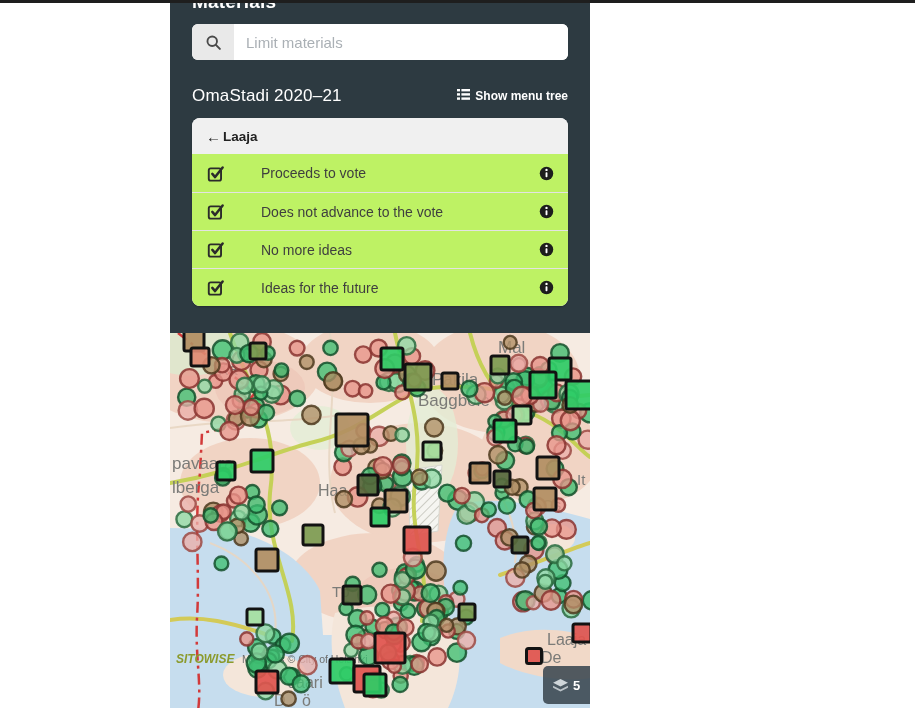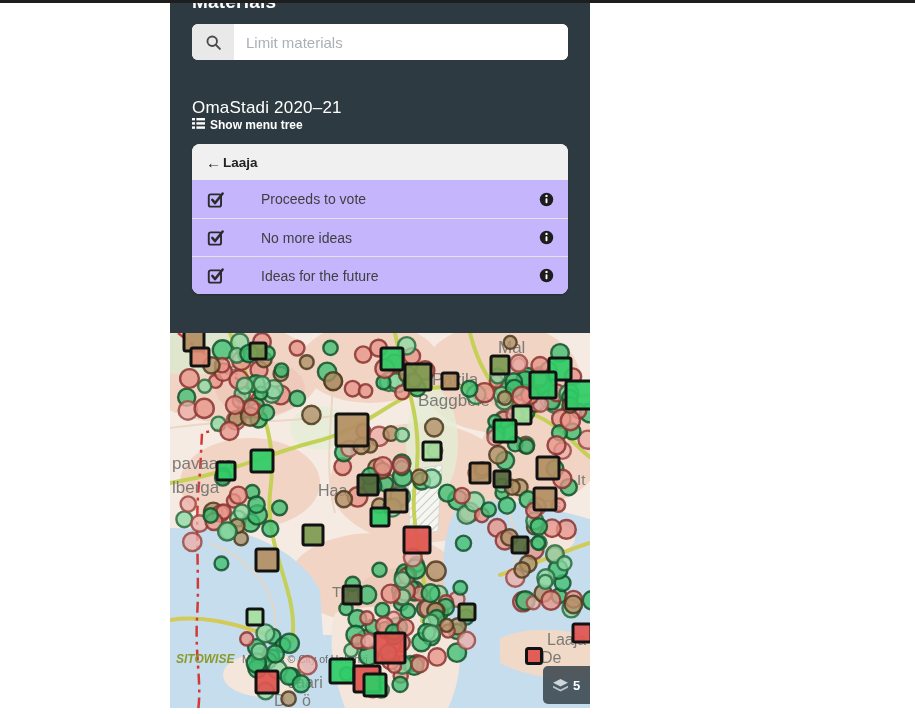--- a/index.html
+++ b/index.html
@@ -8,29 +8,29 @@
   .top-border { position:absolute; top:0; left:0; width:915px; height:3px; background:#1e1e1e; z-index:50; }
   .column { position:absolute; left:170px; top:0; width:420px; }
 
   
   .panel { background:#2d3a41; height:333px; padding:0 22px; overflow:hidden; }
   .panel-title { color:#fff; font-size:19px; font-weight:700; line-height:20px; margin-top:-8px; letter-spacing:.2px; }
   .searchbox { margin-top:12px; height:36px; background:#fff; border-radius:6px; display:flex; align-items:stretch; overflow:hidden; }
   .search-icon-cell { width:42px; background:#e9e9e9; display:flex; align-items:center; justify-content:center; flex:0 0 42px; }
   .searchbox input { flex:1; border:0; outline:none; font-size:15px; color:#333; padding:0 12px; font-family:"Liberation Sans", sans-serif; background:#fff; }
   .searchbox input::placeholder { color:#aab0b5; }
-  .section-row { margin-top:38px; display:flex; justify-content:space-between; align-items:flex-start;flex-direction:column; }
+  .section-row { margin-top:26px; display:flex; justify-content:space-between; align-items:center; }
   .section-title { color:#fff; font-size:17px; font-weight:400; letter-spacing:.2px; }
   .menu-tree { display:flex; align-items:center; gap:5px; color:#fff; font-size:12px; font-weight:700; cursor:pointer; }
 
   
   .list-card { margin-top:12px; background:#fff; border-radius:8px; overflow:hidden; box-shadow:0 1px 2px rgba(0,0,0,.25); }
   .back-row { background:#f0f0f0; height:36px; display:flex; align-items:center; padding:0 14px; font-size:13.5px; font-weight:700; color:#222; cursor:pointer; }
   .back-arrow { font-size:15px; font-weight:700; margin-right:2px; line-height:1; }
-  .filter-row { height:38px; display:flex; align-items:center; padding:0 14px; border-top:1px solid #e3e3e3; background:#c4b5fd; cursor:pointer; }
+  .filter-row { height:38px; display:flex; align-items:center; padding:0 14px; border-top:1px solid #e3e3e3; background:#bef264; cursor:pointer; }
   .filter-row .cb { flex:0 0 19px; display:flex; align-items:center; }
   .filter-row .lbl { margin-left:36px; font-size:14px; color:#3f3f3f; flex:1; }
   .filter-row .info { flex:0 0 15px; display:flex; align-items:center; }
 
   
   .map { position:relative; width:420px; height:375px; overflow:hidden; background:#f6ebe2; cursor:grab; }
   .map svg { display:block; }
   .map-label { fill:#7b7b78; font-family:"Liberation Sans", sans-serif; }
   .attr-brand { fill:#8b9a2c; font-weight:700; font-style:italic; font-size:12px; }
   .attr-text { fill:#6d6d6d; font-size:10.5px; }
@@ -92,20 +92,36 @@
           <span class="lbl">Proceeds to vote</span>
           <span class="info">
               <svg width="15" height="15" viewBox="0 0 16 16">
                 <circle cx="8" cy="8" r="7.2" fill="#1d1d1d"></circle>
                 <rect x="7" y="6.7" width="2" height="5.4" rx="0.8" fill="#fff"></rect>
                 <circle cx="8" cy="4.2" r="1.25" fill="#fff"></circle>
               </svg>
             </span>
         </div>
 
+        <div class="filter-row">
+          <span class="cb">
+              <svg width="19" height="19" viewBox="0 0 24 24">
+                <rect x="3.5" y="5.5" width="15.5" height="15.5" rx="2.5" fill="none" stroke="#2b2b2b" stroke-width="2.4"></rect>
+                <polyline points="8,12.5 11.5,16.5 21,4.5" fill="none" stroke="#2b2b2b" stroke-width="3.2" stroke-linecap="round" stroke-linejoin="round"></polyline>
+              </svg>
+            </span>
+          <span class="lbl">Does not advance to the vote</span>
+          <span class="info">
+              <svg width="15" height="15" viewBox="0 0 16 16">
+                <circle cx="8" cy="8" r="7.2" fill="#1d1d1d"></circle>
+                <rect x="7" y="6.7" width="2" height="5.4" rx="0.8" fill="#fff"></rect>
+                <circle cx="8" cy="4.2" r="1.25" fill="#fff"></circle>
+              </svg>
+            </span>
+        </div>
 
         <div class="filter-row">
           <span class="cb">
               <svg width="19" height="19" viewBox="0 0 24 24">
                 <rect x="3.5" y="5.5" width="15.5" height="15.5" rx="2.5" fill="none" stroke="#2b2b2b" stroke-width="2.4"></rect>
                 <polyline points="8,12.5 11.5,16.5 21,4.5" fill="none" stroke="#2b2b2b" stroke-width="3.2" stroke-linecap="round" stroke-linejoin="round"></polyline>
               </svg>
             </span>
           <span class="lbl">No more ideas</span>
           <span class="info">

